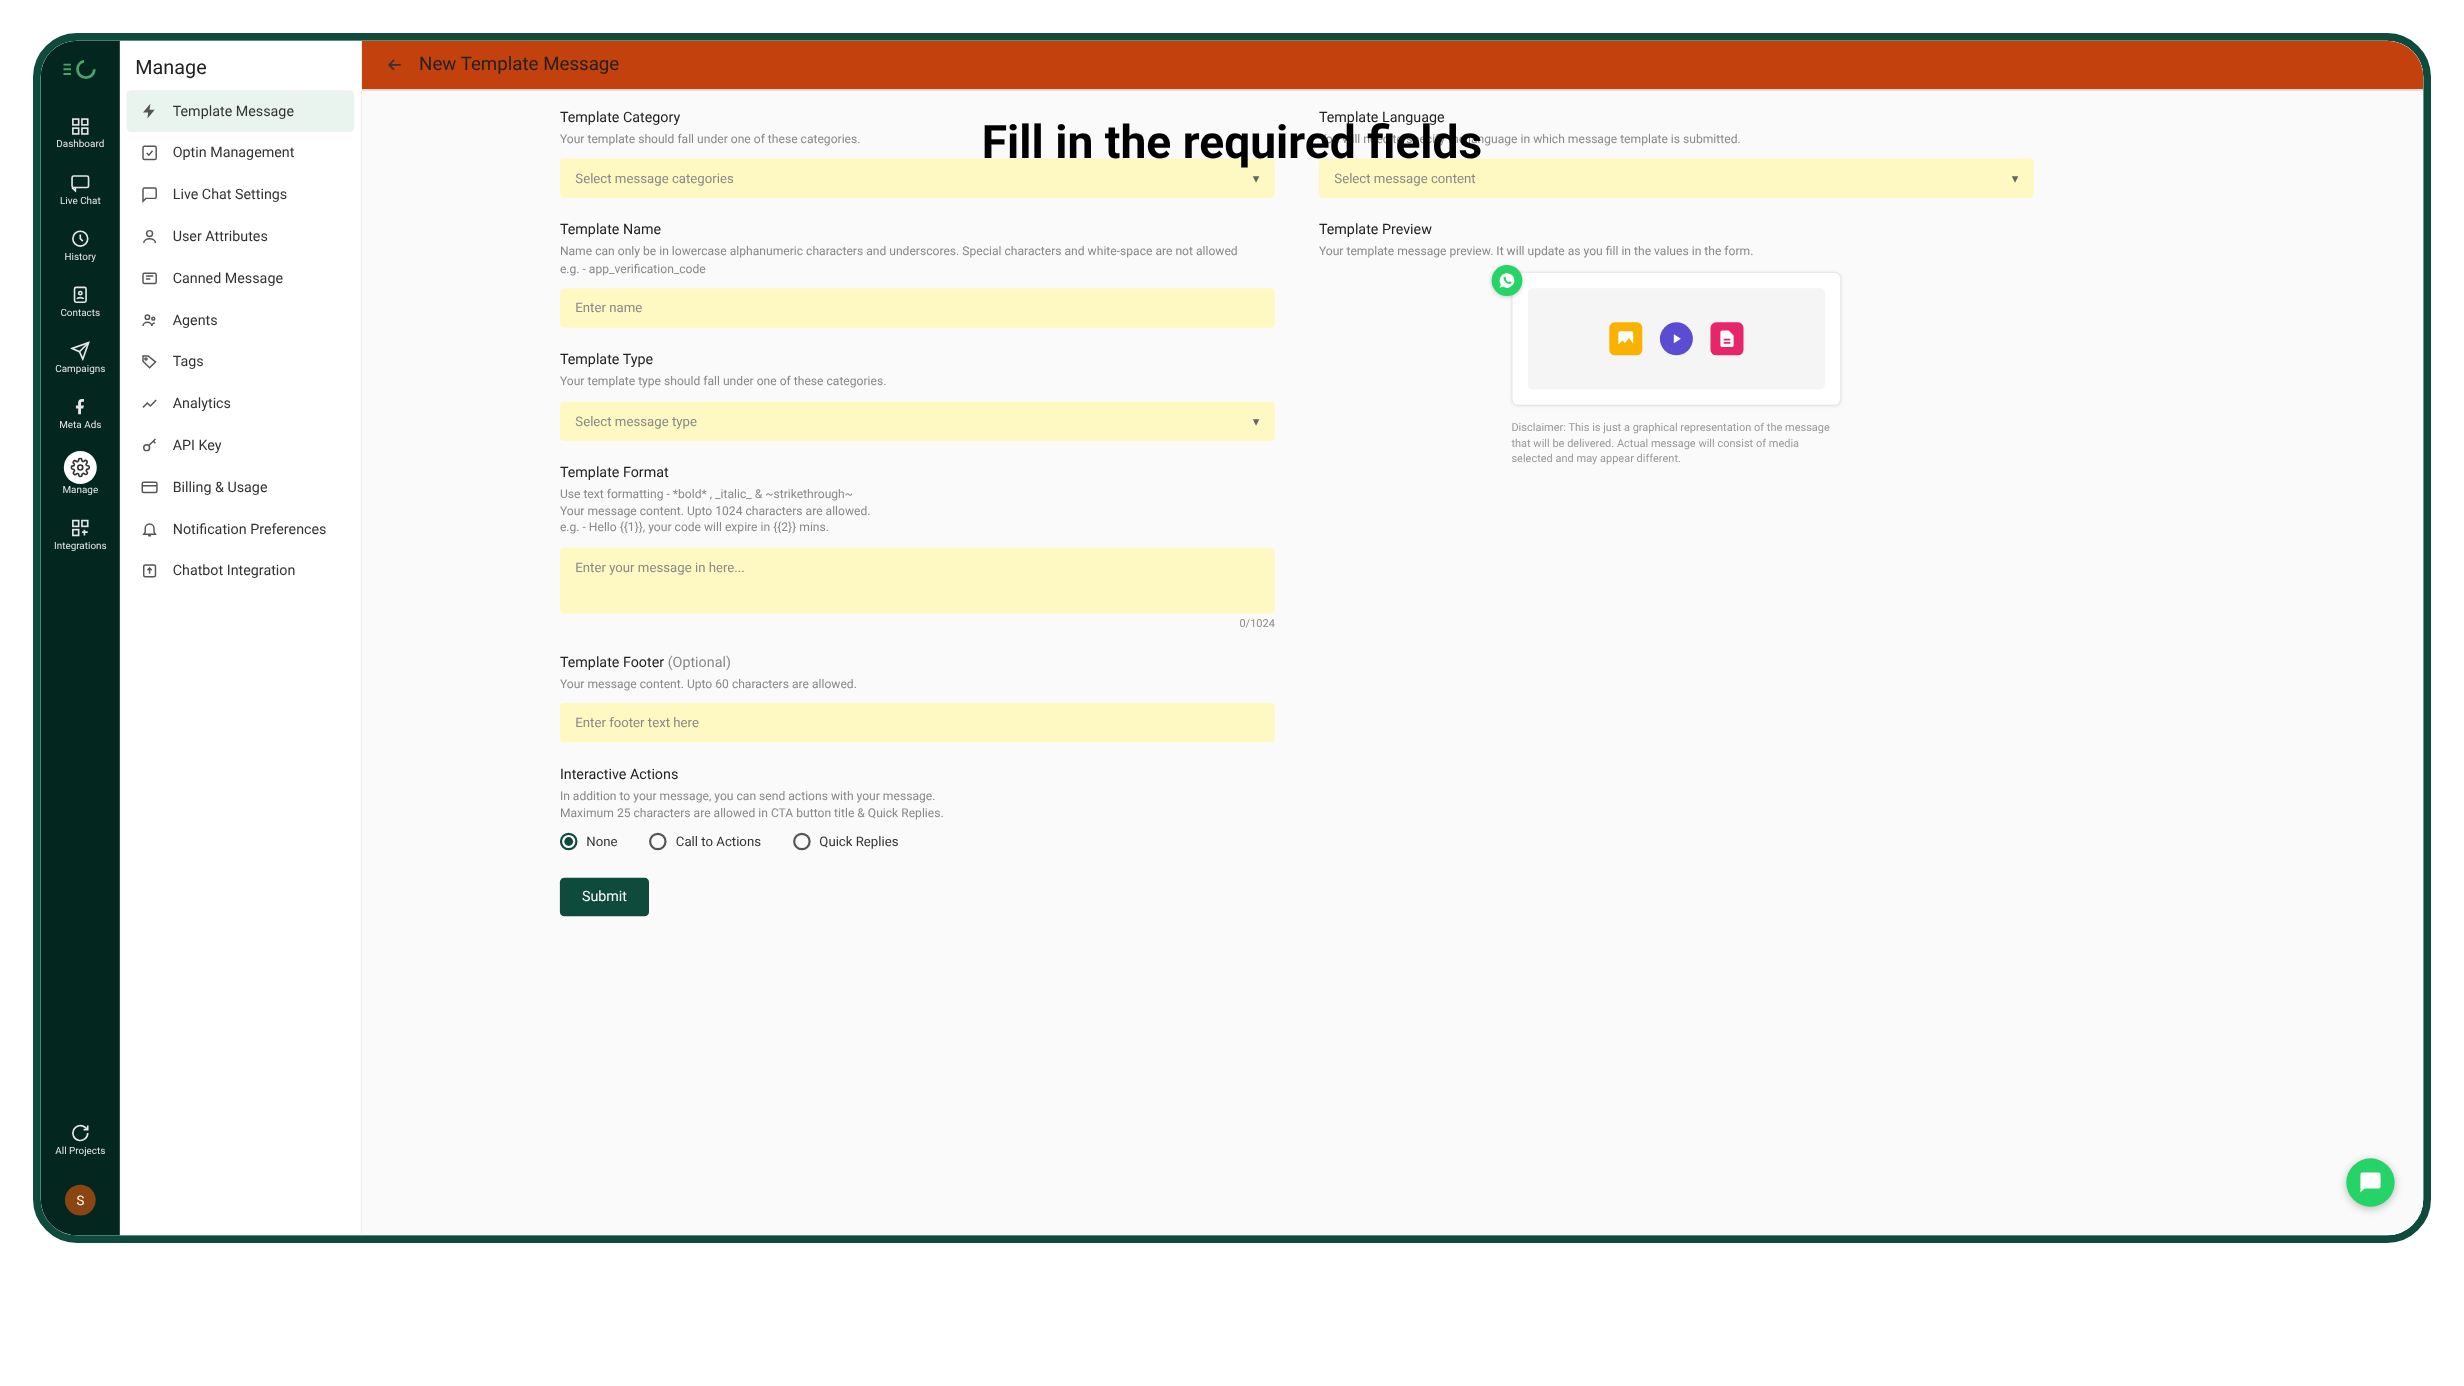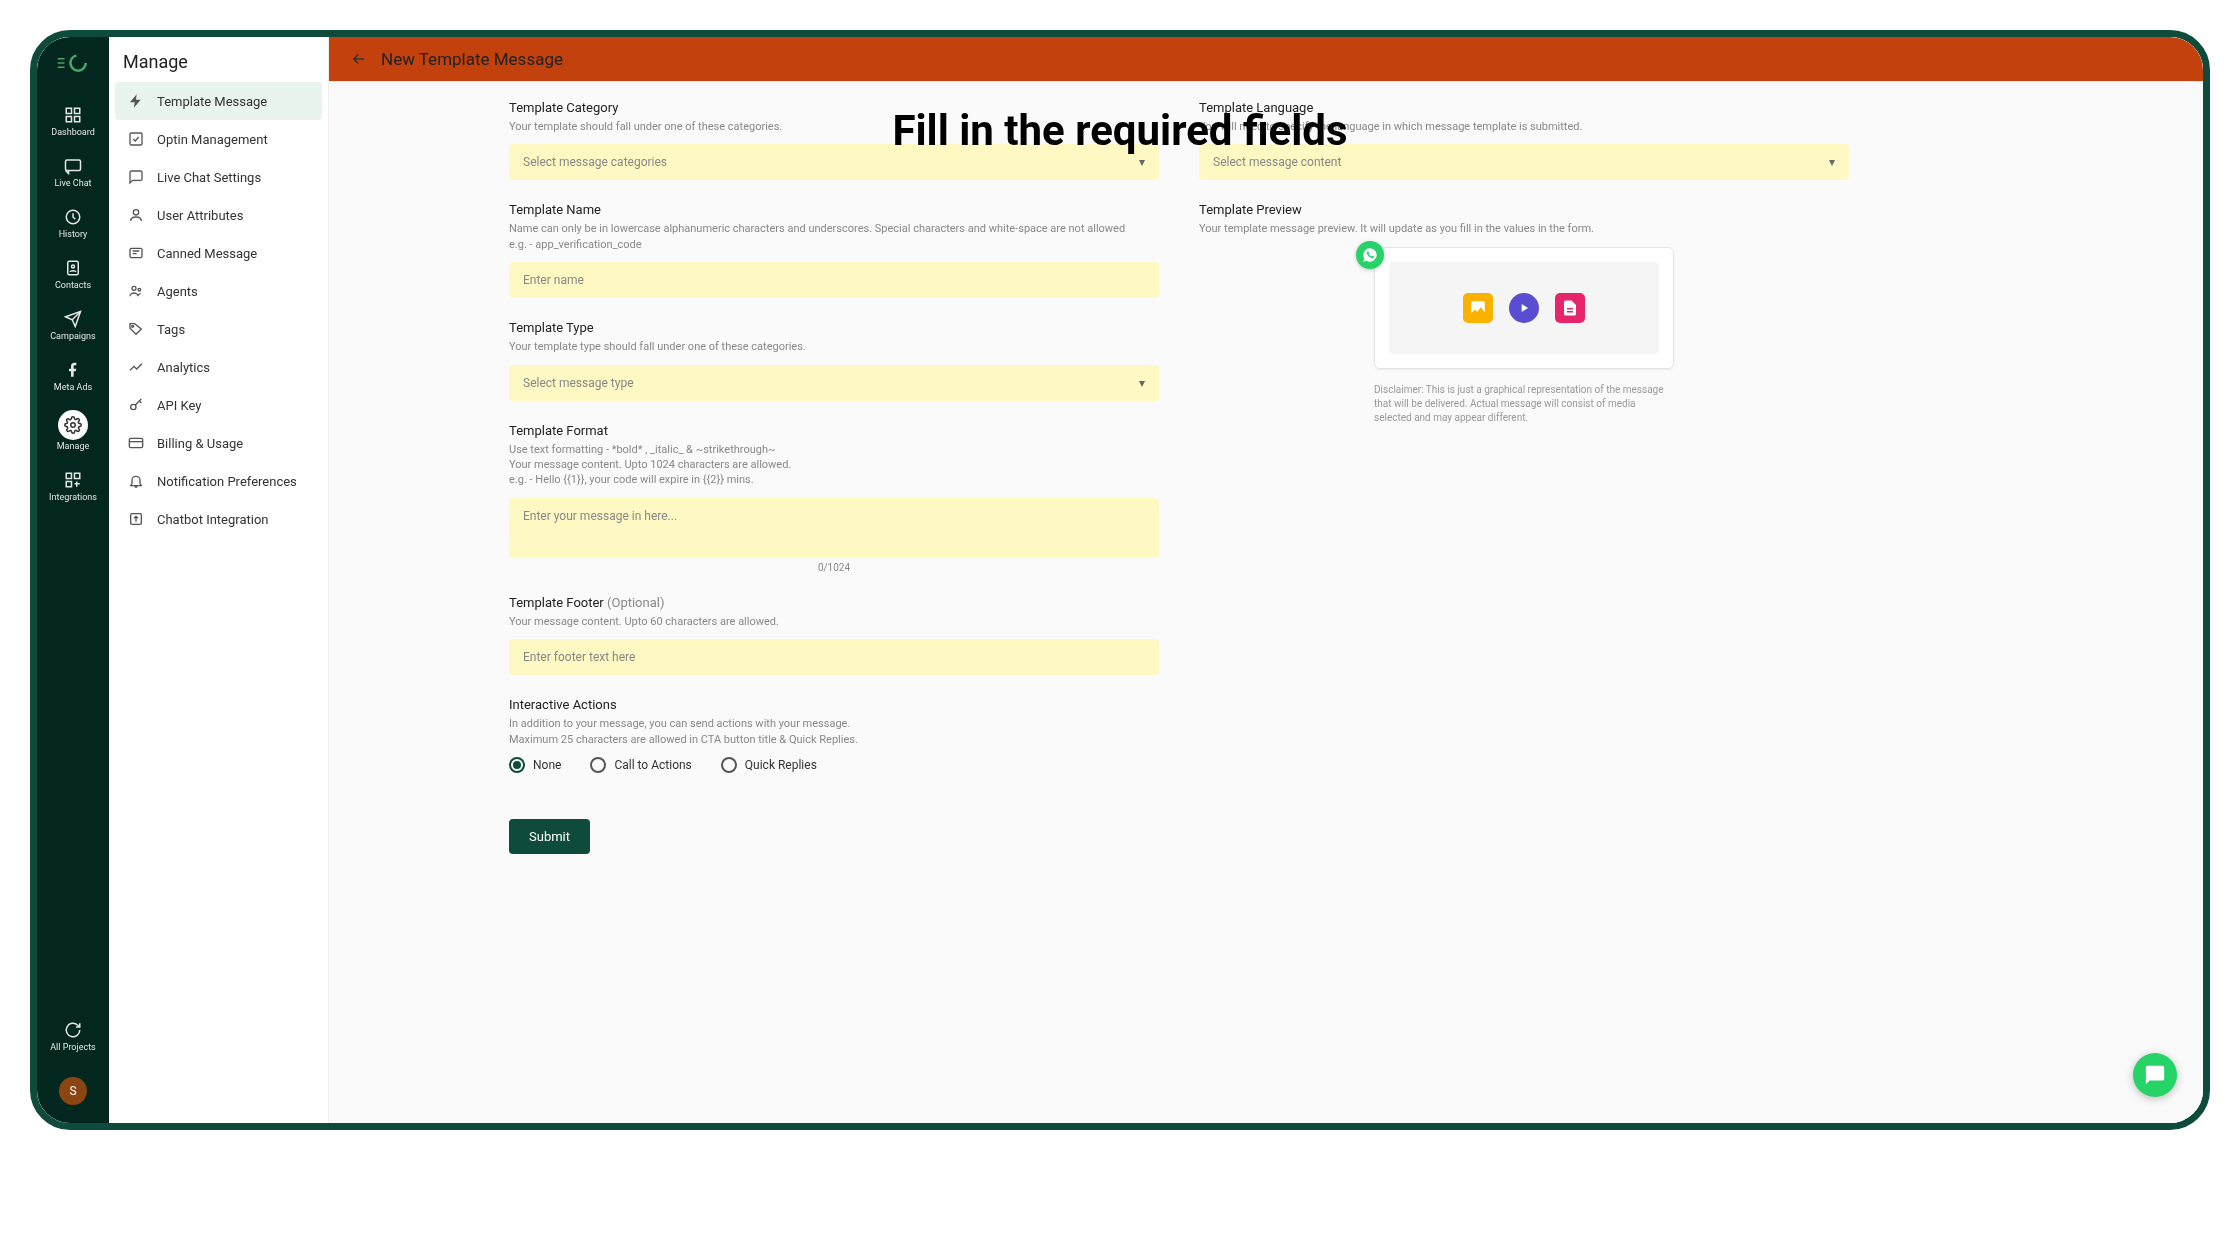--- a/index.html
+++ b/index.html
@@ -36,29 +36,29 @@
   .col-left { width: 650px; }
   .col-right { width: 650px; }
 
   .field-block { margin-bottom:22px; }
   .f-title { font-size:13px; color:#222; margin-bottom:4px;}
   .f-title .opt { color:#888; font-weight:normal;}
   .f-help { font-size:11px; color:#888; line-height:1.4; margin-bottom:10px;}
   .select-box, .text-input, .text-area { width:100%; background:#fef9c3; border:none; border-radius:4px; padding:11px 14px; font-size:12px; color:#888; display:flex; align-items:center; justify-content:space-between;}
   .select-box .caret { color:#666;}
   .text-area { height:60px; align-items:flex-start;}
-  .char-count { text-align:center; font-size:10px; color:#888; margin-top:4px;}
+  .char-count { text-align:right; font-size:10px; color:#888; margin-top:4px;}
 
   .radio-row { display:flex; gap:29px; margin-top:0;}
   .radio-opt { display:flex; align-items:center; gap:8px; font-size:12px; color:#333; cursor:pointer;}
   .radio-circle { width:16px; height:16px; border:2px solid #0e4b3c; border-radius:50%; display:flex; align-items:center; justify-content:center;}
   .radio-circle.filled::after { content:''; width:8px; height:8px; border-radius:50%; background:#0e4b3c;}
   .radio-circle.empty { border-color:#555;}
 
-  .submit-btn { background:#0e4b3c; color:#fff; padding:10px 20px; border:none; border-radius:4px; font-size:13px; cursor:pointer; margin-top:24px;}
+  .submit-btn { background:#0e4b3c; color:#fff; padding:10px 20px; border:none; border-radius:4px; font-size:13px; cursor:pointer; margin-top:3px;}
 
   
   .preview-wrap { position:relative; margin-top:10px; width:300px; margin-left:auto; margin-right:auto; text-align:center;}
   .wa-badge { position:absolute; left:-18px; top:-6px; width:28px; height:28px; border-radius:50%; background:#25d366; display:flex; align-items:center; justify-content:center; box-shadow:0 1px 4px rgba(0,0,0,0.2);}
   .wa-badge svg { width:16px; height:16px; fill:#fff;}
   .preview-card { background:#fff; border:1px solid #e5e5e5; border-radius:6px; padding:14px; box-shadow:0 1px 3px rgba(0,0,0,0.05);}
   .media-row { background:#f5f5f5; border-radius:4px; height:92px; display:flex; align-items:center; justify-content:center; gap:16px;}
   .media-ic { width:30px; height:30px; border-radius:5px; display:flex; align-items:center; justify-content:center;}
   .media-ic.img { background:#f9b200;}
   .media-ic.vid { background:#5b4dd1; border-radius:50%;}

